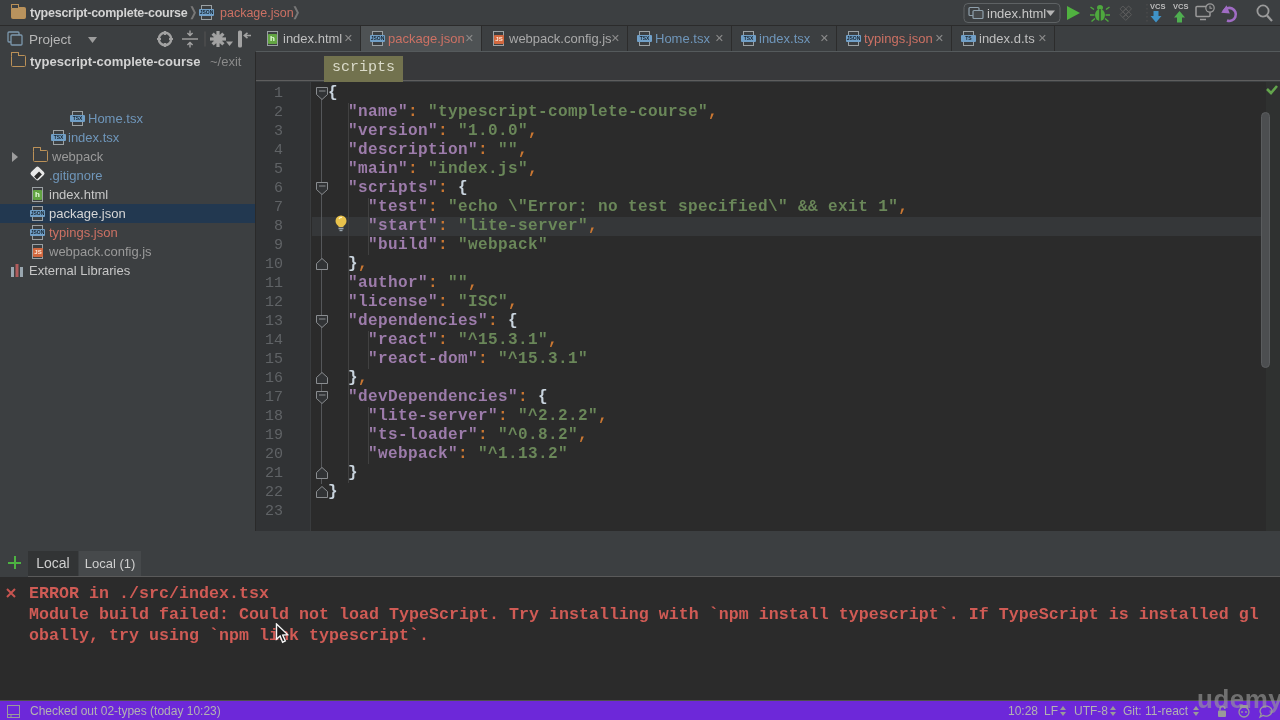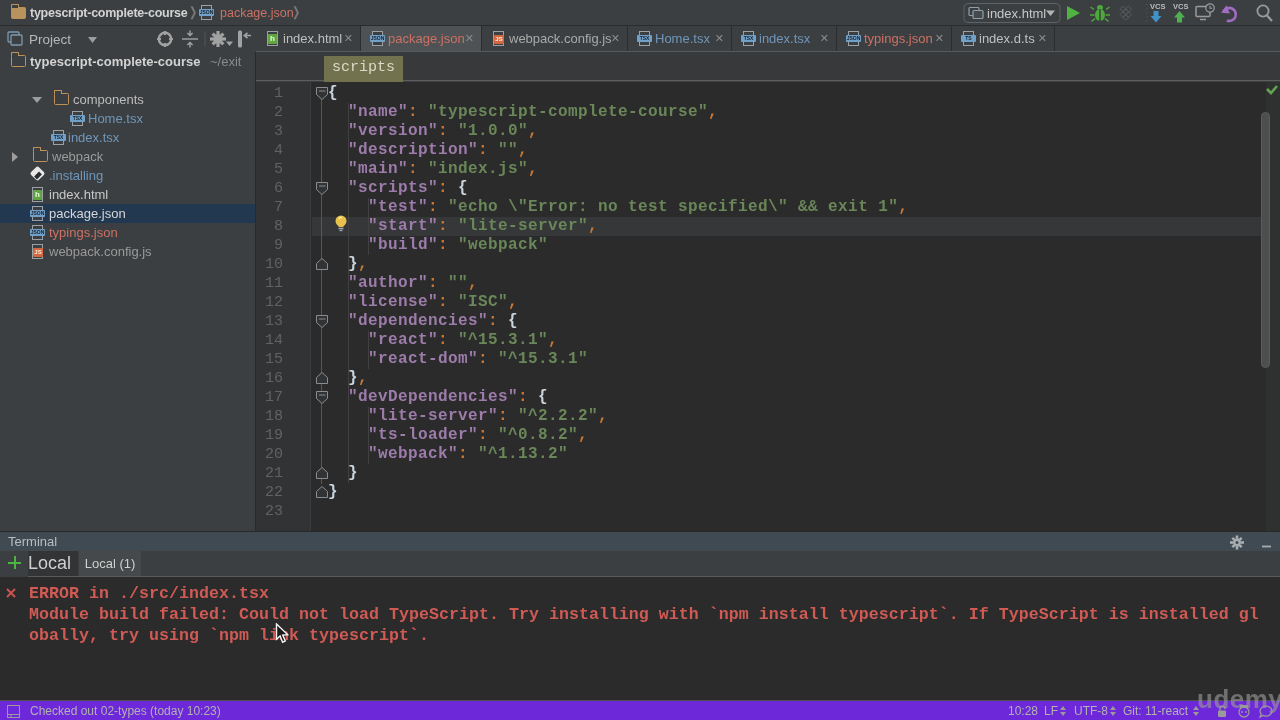--- a/index.html
+++ b/index.html
@@ -199,25 +199,20 @@
         <div class="cl" style="right:7px">✕</div>
       </div>
 </div>
 <div id="tree"></div>
 <div id="tree">
       <div class="trow" style="top:0px;">
         <div class="fold" style="left:11px"></div>
         <span class="lbl" style="left:30px;font-weight:bold;color:#d3d3d3">typescript-complete-course</span>
         <span class="lbl" style="left:210px;color:#8a8a8a">~/exit</span>
       </div>
-      <div class="trow" style="top:38px;">
-        <div class="arrow-d" style="left:32px"></div>
-        <div class="fold" style="left:54px"></div>
-        <span class="lbl" style="left:73px">components</span>
-      </div>
       <div class="trow" style="top:57px;">
         <div class="ficon" style="left:71px;top:2px">
           <div class="page"></div>
           <div class="band" style="background:#71a0c8">TSX</div>
         </div>
         <span class="lbl" style="left:88px;color:#6f96ba">Home.tsx</span>
       </div>
       <div class="trow" style="top:76px;">
         <div class="ficon" style="left:52px;top:2px">
           <div class="page"></div>
@@ -226,21 +221,21 @@
         <span class="lbl" style="left:68px;color:#6f96ba">index.tsx</span>
       </div>
       <div class="trow" style="top:95px;">
         <div class="arrow-r" style="left:12px"></div>
         <div class="fold" style="left:33px"></div>
         <span class="lbl" style="left:52px;color:#9a9a9a">webpack</span>
       </div>
       <div class="trow" style="top:114px;">
         <div style="position:absolute;left:32px;top:2px;width:11px;height:11px;background:#e8e8e8;transform:rotate(45deg);border-radius:2px"></div>
         <div style="position:absolute;left:36px;top:6px;width:4px;height:7px;background:#2b2b2b;transform:rotate(45deg)"></div>
-        <span class="lbl" style="left:49px;color:#6f96ba">.installing</span>
+        <span class="lbl" style="left:49px;color:#6f96ba">.gitignore</span>
       </div>
       <div class="trow" style="top:133px;">
         <div class="ficon" style="left:31px;top:2px">
           <div class="page"></div>
           <div style="position:absolute;left:2px;top:3px;width:9px;height:10px;background:#62a442;border-radius:1px;color:#e8ffe0;font-size:8px;font-weight:bold;text-align:center;line-height:10px">h</div>
         </div>
         <span class="lbl" style="left:49px;color:#c7c7c7">index.html</span>
       </div>
       <div class="trow" style="top:152px;background:#223850;">
         <div class="ficon" style="left:31px;top:2px">
@@ -255,20 +250,28 @@
           <div class="band">JSON</div>
         </div>
         <span class="lbl" style="left:49px;color:#cc7164">typings.json</span>
       </div>
       <div class="trow" style="top:190px;">
         <div class="ficon" style="left:31px;top:2px">
           <div class="page"></div>
           <div style="position:absolute;left:2px;top:4px;width:10px;height:9px;background:#d2683f;border-radius:1px;color:#ffe9d8;font-size:6px;font-weight:bold;text-align:center;line-height:9px">JS</div>
         </div>
         <span class="lbl" style="left:49px;color:#9a9a9a">webpack.config.js</span>
+      </div>
+      <div class="trow" style="top:209px;">
+        <svg style="position:absolute;left:10px;top:2px" width="15" height="15" viewBox="0 0 15 15">
+          <rect x="1" y="4" width="3" height="10" fill="#9aa7b0"></rect>
+          <rect x="5.5" y="1" width="3" height="13" fill="#b05c5c"></rect>
+          <rect x="10" y="4" width="3" height="10" fill="#9aa7b0"></rect>
+        </svg>
+        <span class="lbl" style="left:29px;color:#c7c7c7">External Libraries</span>
       </div>
     </div>
 <div id="edhead"></div>
 <div id="scripts-tag">scripts</div>
 <div id="editor">
 <div id="caretline"></div>
 <div id="gutter">
 <div id="lnums">1<br>2<br>3<br>4<br>5<br>6<br>7<br>8<br>9<br>10<br>11<br>12<br>13<br>14<br>15<br>16<br>17<br>18<br>19<br>20<br>21<br>22<br>23</div>
 </div>
 <svg class="abs" style="left:56px;top:0" width="20" height="449" viewBox="0 0 20 449">
@@ -335,46 +338,26 @@
 <path d="M7.5 16.5 h3" stroke="#9aa5ad" stroke-width="1.4"></path>
 <path d="M7 5 q1 -2 3 -1.5" stroke="#fff3c8" stroke-width="1.2" fill="none"></path>
 </svg>
 <div id="stripe"></div>
 <svg class="abs" style="right:1px;top:1px" width="14" height="14" viewBox="0 0 14 14">
 <path d="M2 6 L6 10 L12 3" stroke="#63a54c" stroke-width="2.6" fill="none"></path>
       </svg>
 <div id="scrollthumb"></div>
 </div>
 <div id="termwrap">
-<div id="termhead">
-        <span style="position:absolute;left:8px;top:2px">Terminal</span>
-<svg class="abs" style="left:1228px;top:3px" width="46" height="15" viewBox="0 0 46 15">
-<g transform="translate(9,7.5)" fill="#a8adb0">
- <rect x="-1.3" y="-7" width="2.6" height="3.4"></rect>
- <rect x="-1.3" y="3.6" width="2.6" height="3.4"></rect>
- <rect x="-7" y="-1.3" width="3.4" height="2.6"></rect>
- <rect x="3.6" y="-1.3" width="3.4" height="2.6"></rect>
- <g transform="rotate(45)">
-  <rect x="-1.3" y="-6.6" width="2.6" height="3"></rect>
-  <rect x="-1.3" y="3.6" width="2.6" height="3"></rect>
-  <rect x="-6.6" y="-1.3" width="3" height="2.6"></rect>
-  <rect x="3.6" y="-1.3" width="3" height="2.6"></rect>
- </g>
- <circle r="3.9"></circle>
- <circle r="1.5" fill="#3f4a53"></circle>
-</g>
-<path d="M34 11.5 h9" stroke="#a8adb0" stroke-width="1.8"></path>
-</svg>
-</div>
 <div id="termtabs">
 <div style="position:absolute;left:8px;top:5px;width:13px;height:13px">
           <div style="position:absolute;left:5.5px;top:0;width:2.5px;height:13px;background:#4db342"></div>
           <div style="position:absolute;left:0;top:5.5px;width:13px;height:2.5px;background:#4db342"></div>
         </div>
-<div style="position:absolute;left:28px;top:0;width:50px;height:25px;background:#323435;color:#cfcfcf;font-size:18px;text-align:left;line-height:25px">Local</div>
+<div style="position:absolute;left:28px;top:0;width:50px;height:25px;background:#323435;color:#cfcfcf;font-size:14px;text-align:center;line-height:25px">Local</div>
 <div style="position:absolute;left:79px;top:0;width:62px;height:25px;background:#46494b;color:#cfcfcf;font-size:13px;text-align:center;line-height:25px">Local (1)</div>
 <div style="position:absolute;left:28px;top:25px;width:1252px;height:1px;background:#5a5a5a"></div>
 </div>
 <div id="termbody">
 <svg class="abs" style="left:5px;top:10px" width="12" height="12" viewBox="0 0 12 12">
           <path d="M2 2 L10 10 M10 2 L2 10" stroke="#c75450" stroke-width="2"></path>
         </svg>
 <div class="tline" style="top:28px">Module build failed: Could not load TypeScript. Try installing with `npm install typescript`. If TypeScript is installed gl</div>
 <div class="tline" style="top:7px">ERROR in ./src/index.tsx</div>
 <div class="tline" style="top:49px">obally, try using `npm link typescript`.</div>

